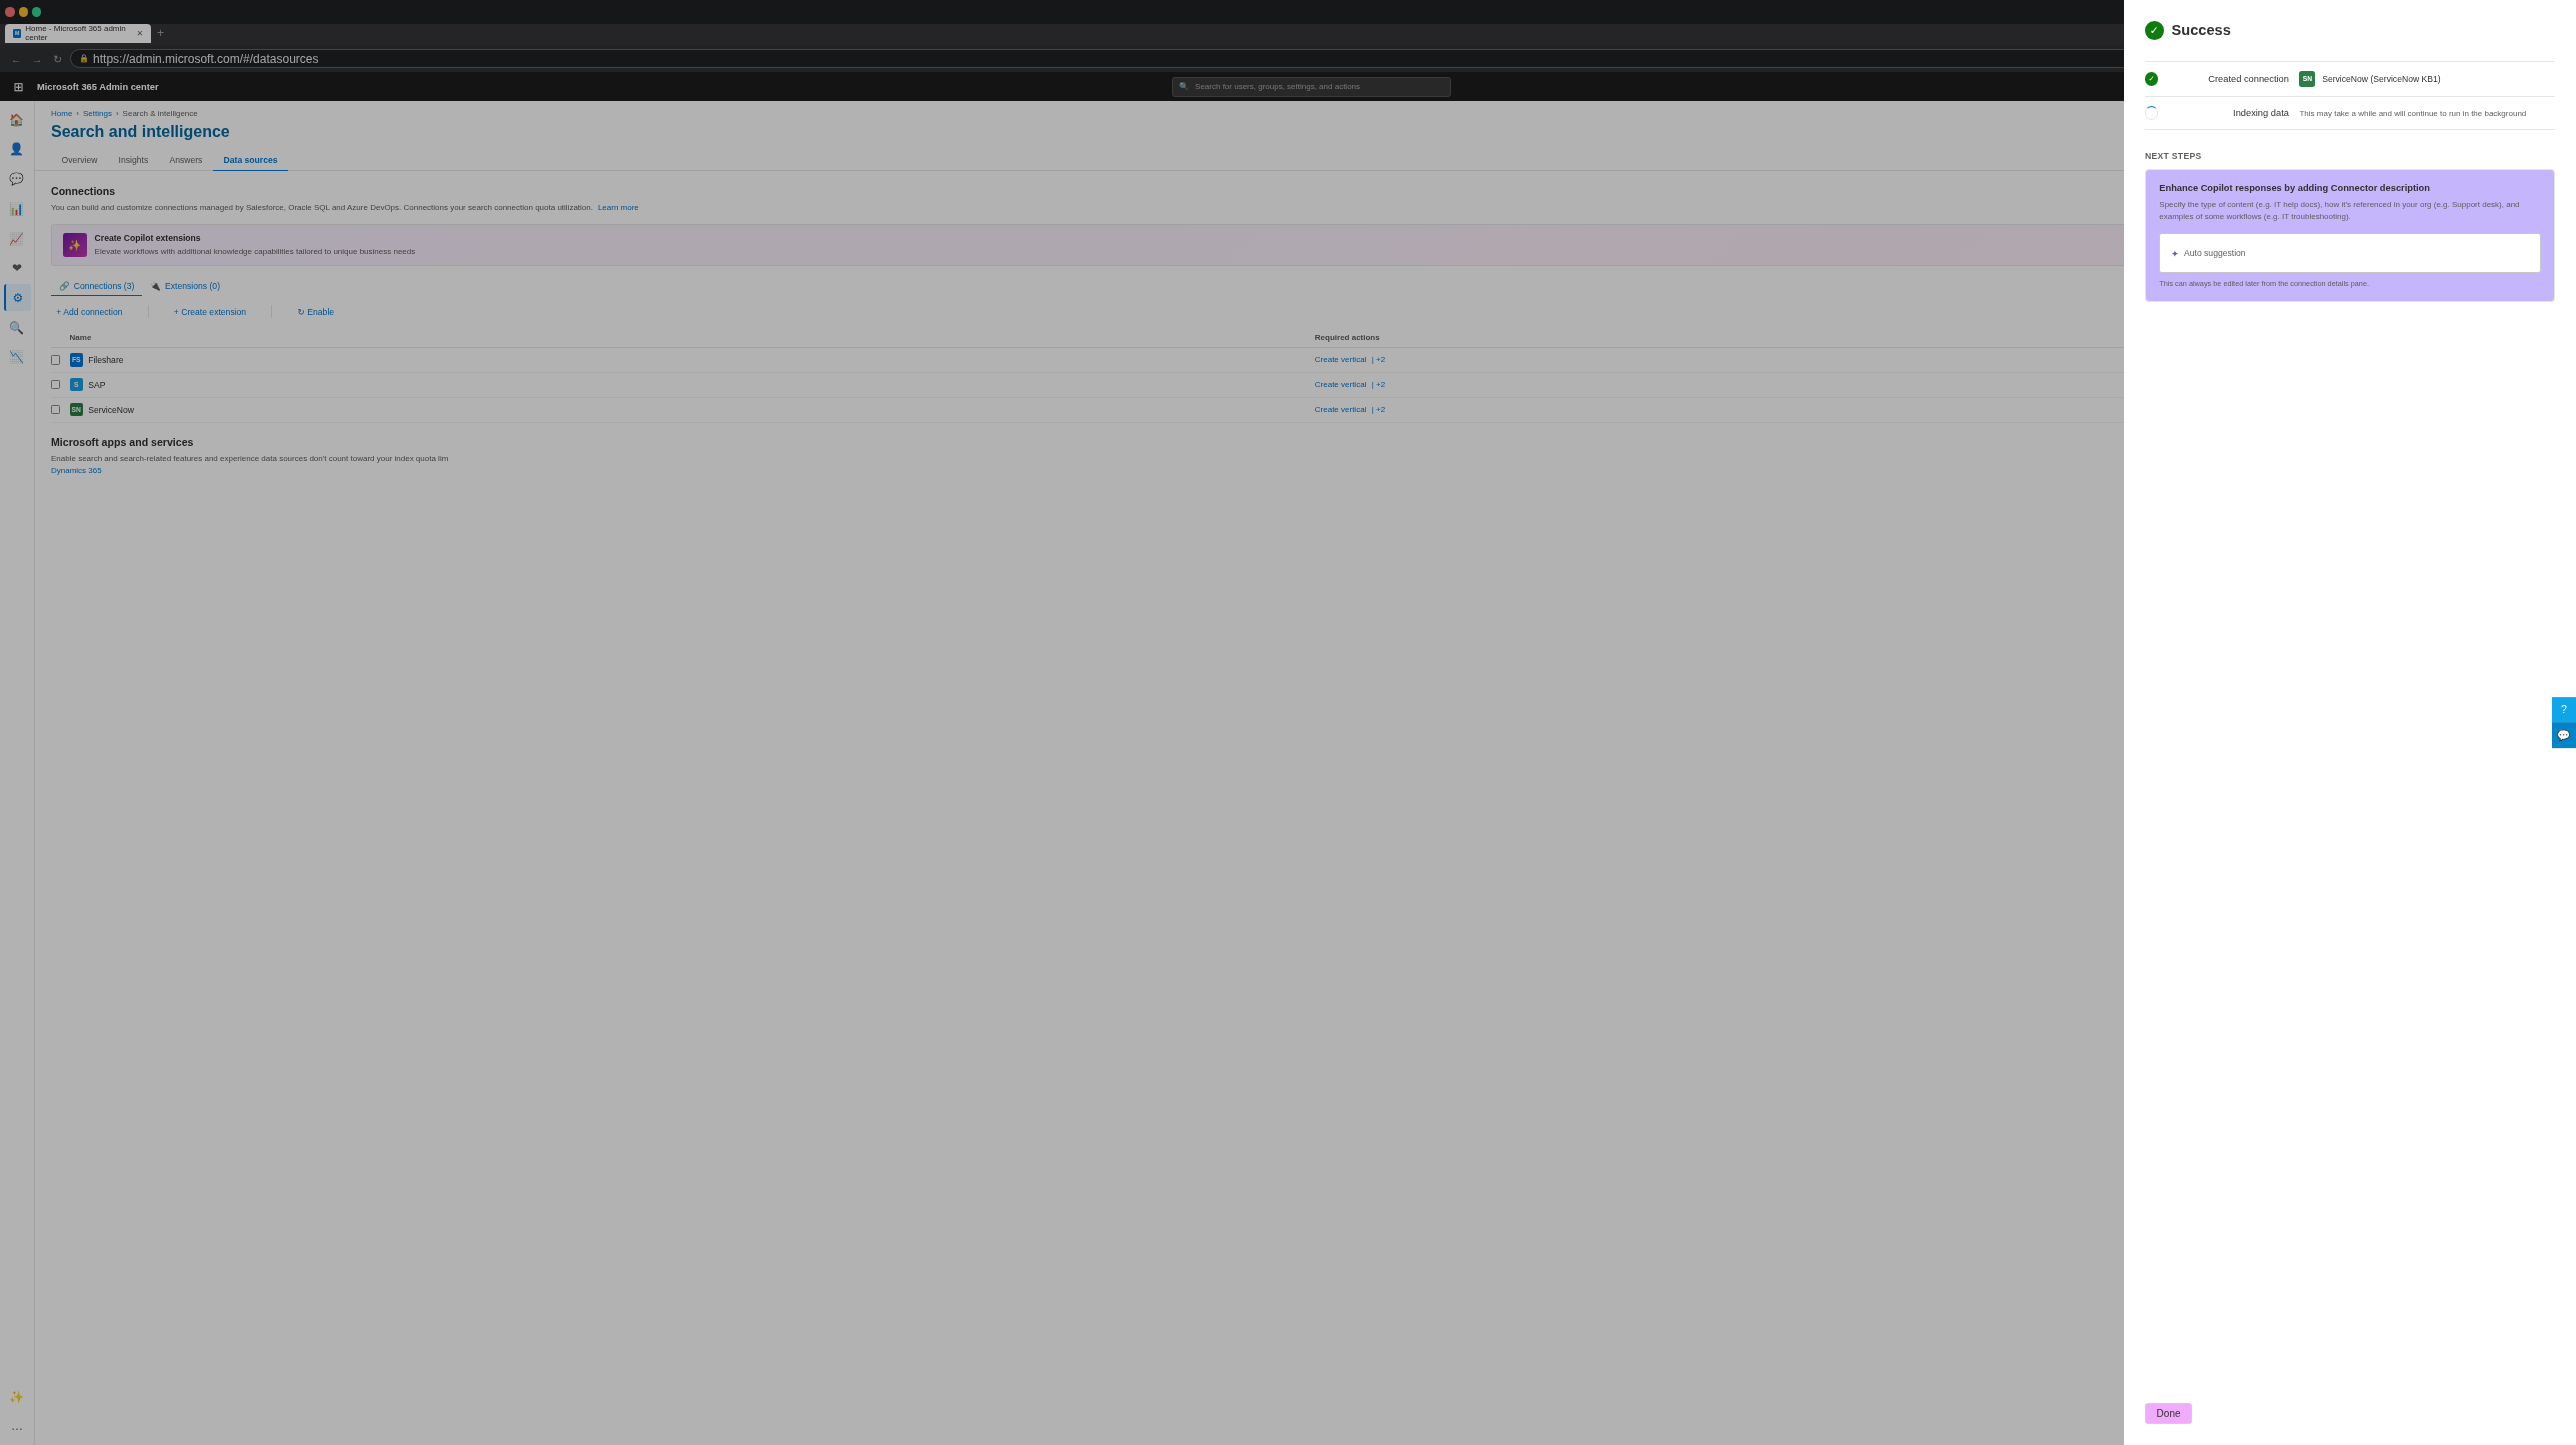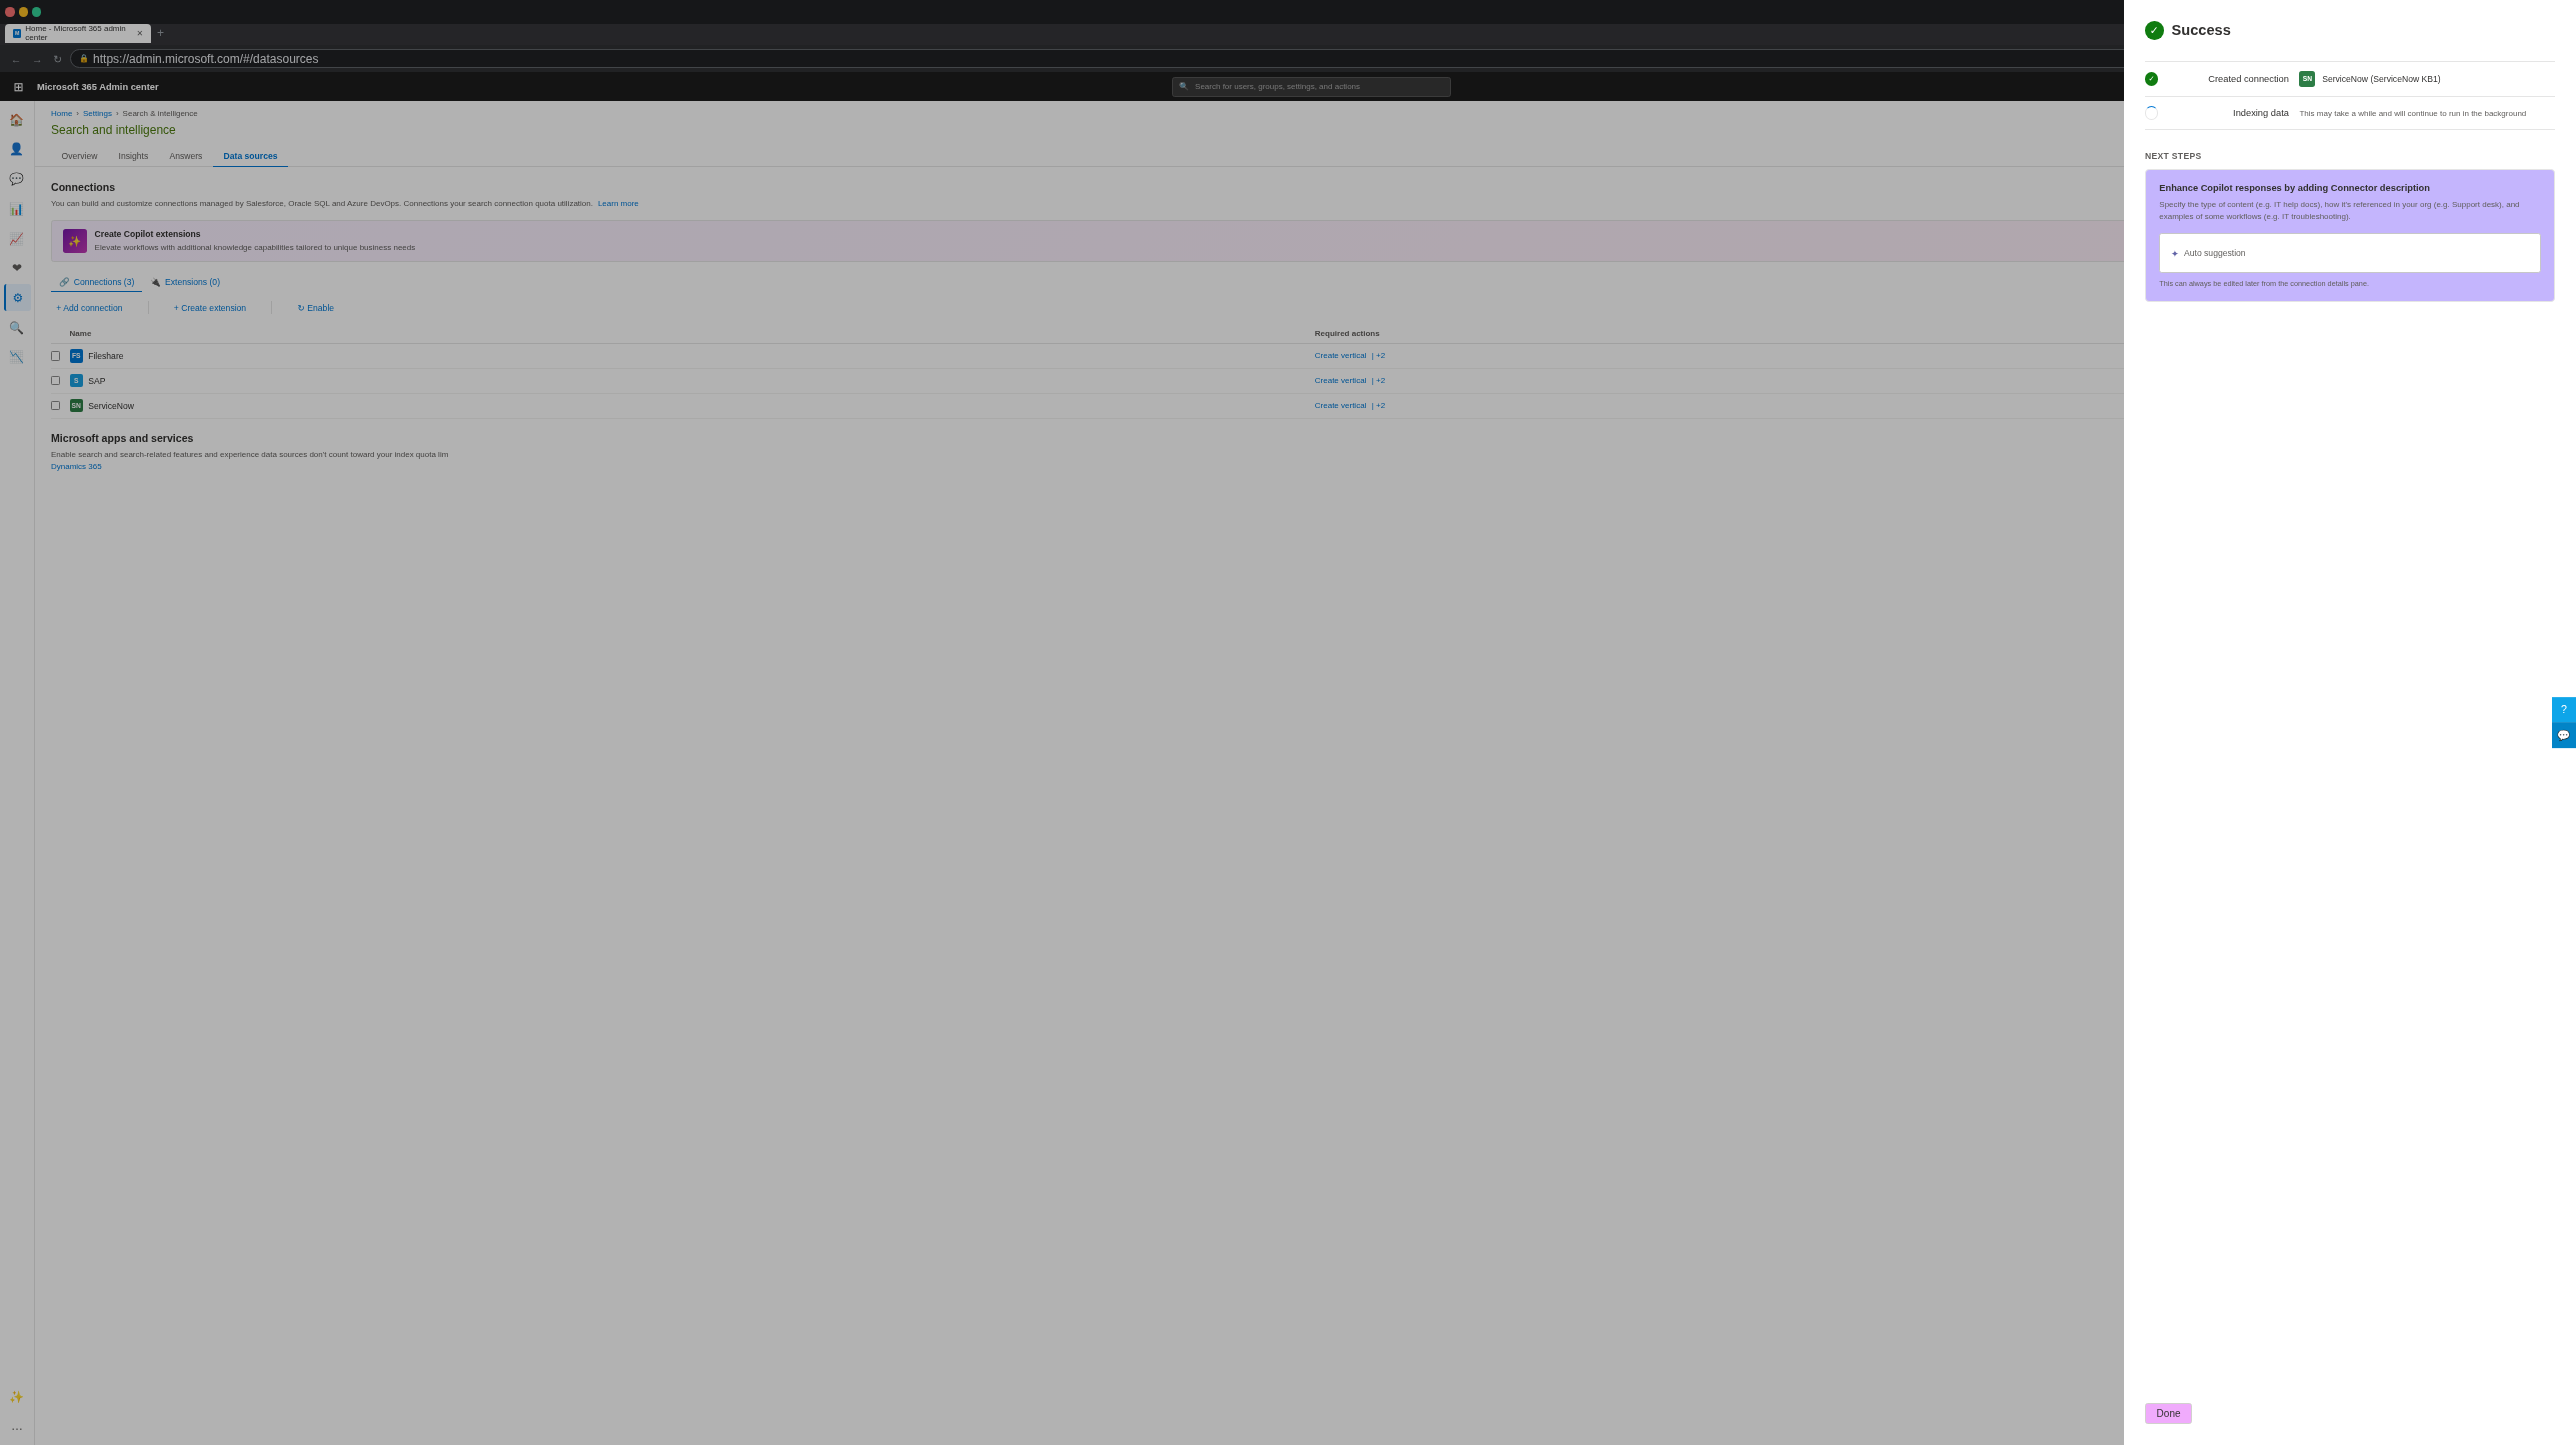--- a/index.html
+++ b/index.html
@@ -251,23 +251,23 @@
     .breadcrumb-separator {
       color: #605e5c;
     }
     .breadcrumb-current {
       color: #605e5c;
     }
 
     
     .page-title {
       padding: 5.3px 16px 0;
-      font-size: 12px;
-      font-weight: 400;
-      color: #4d7c0f;
+      font-size: 16px;
+      font-weight: 700;
+      color: #0369a1;
     }
 
     
     .tabs-row {
       display: flex;
       padding: 0 16px;
       border-bottom: 0.7px solid #e5e5e5;
       margin-top: 8px;
     }
     .tab {

